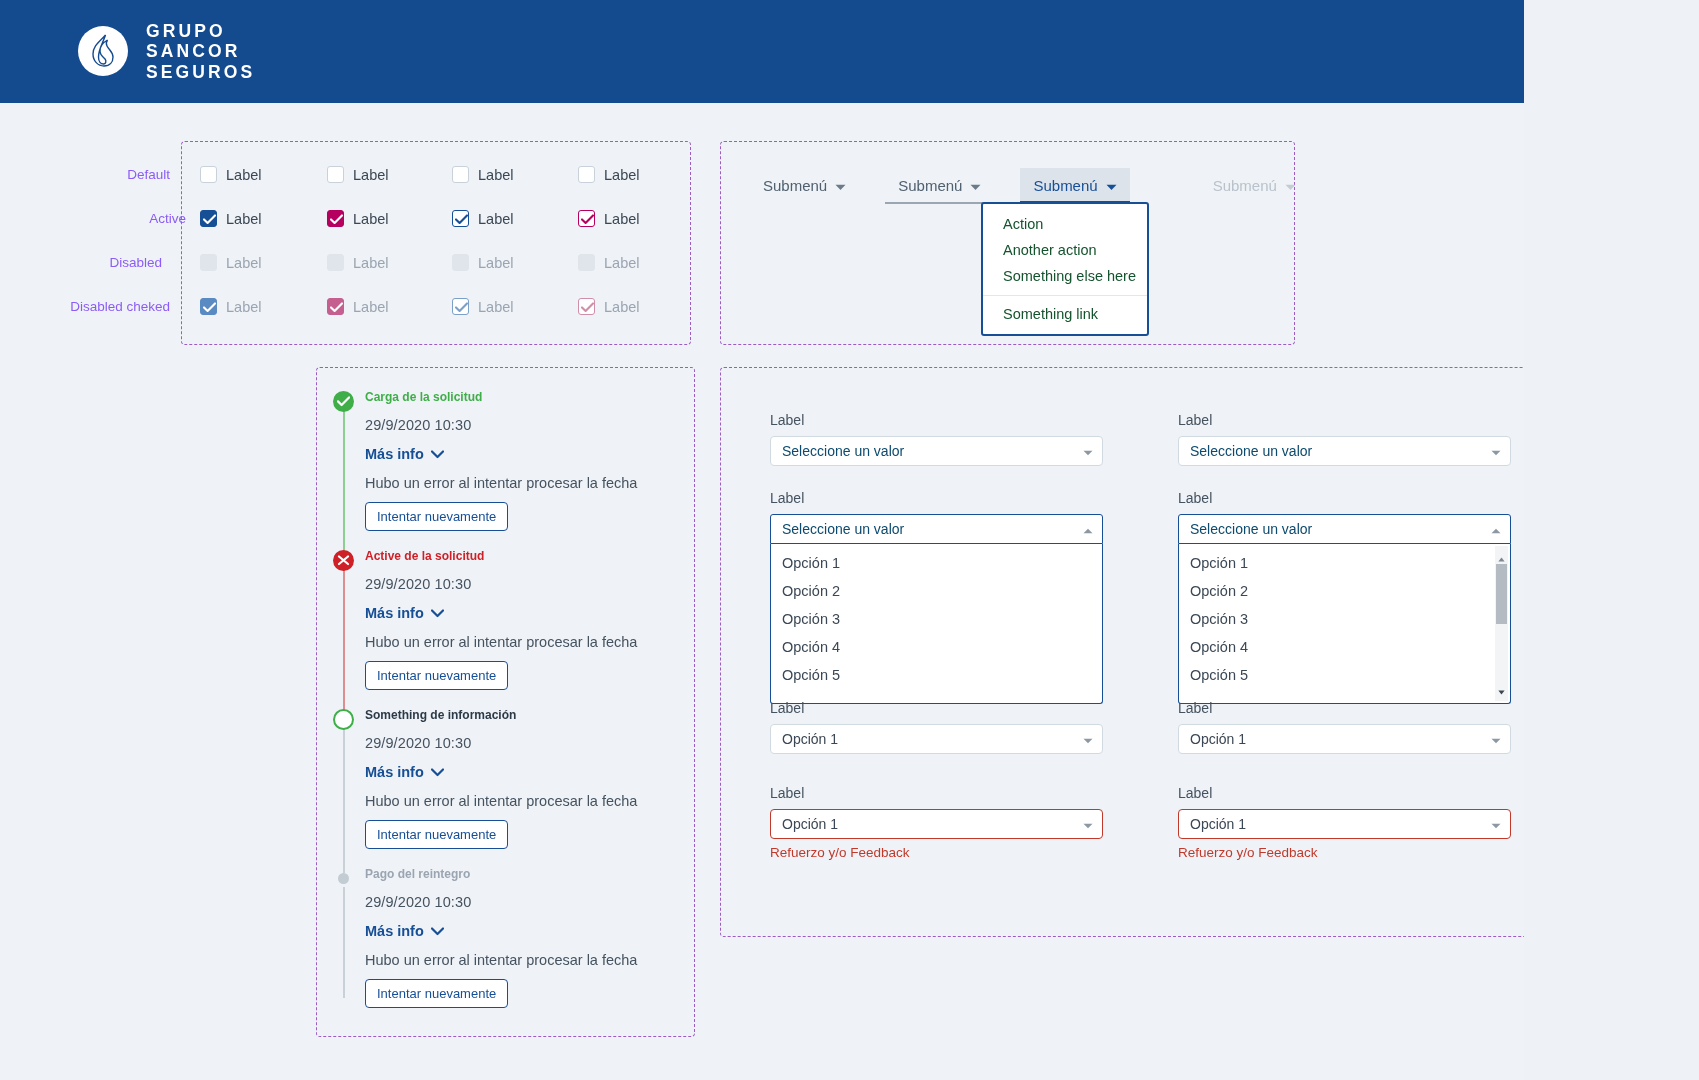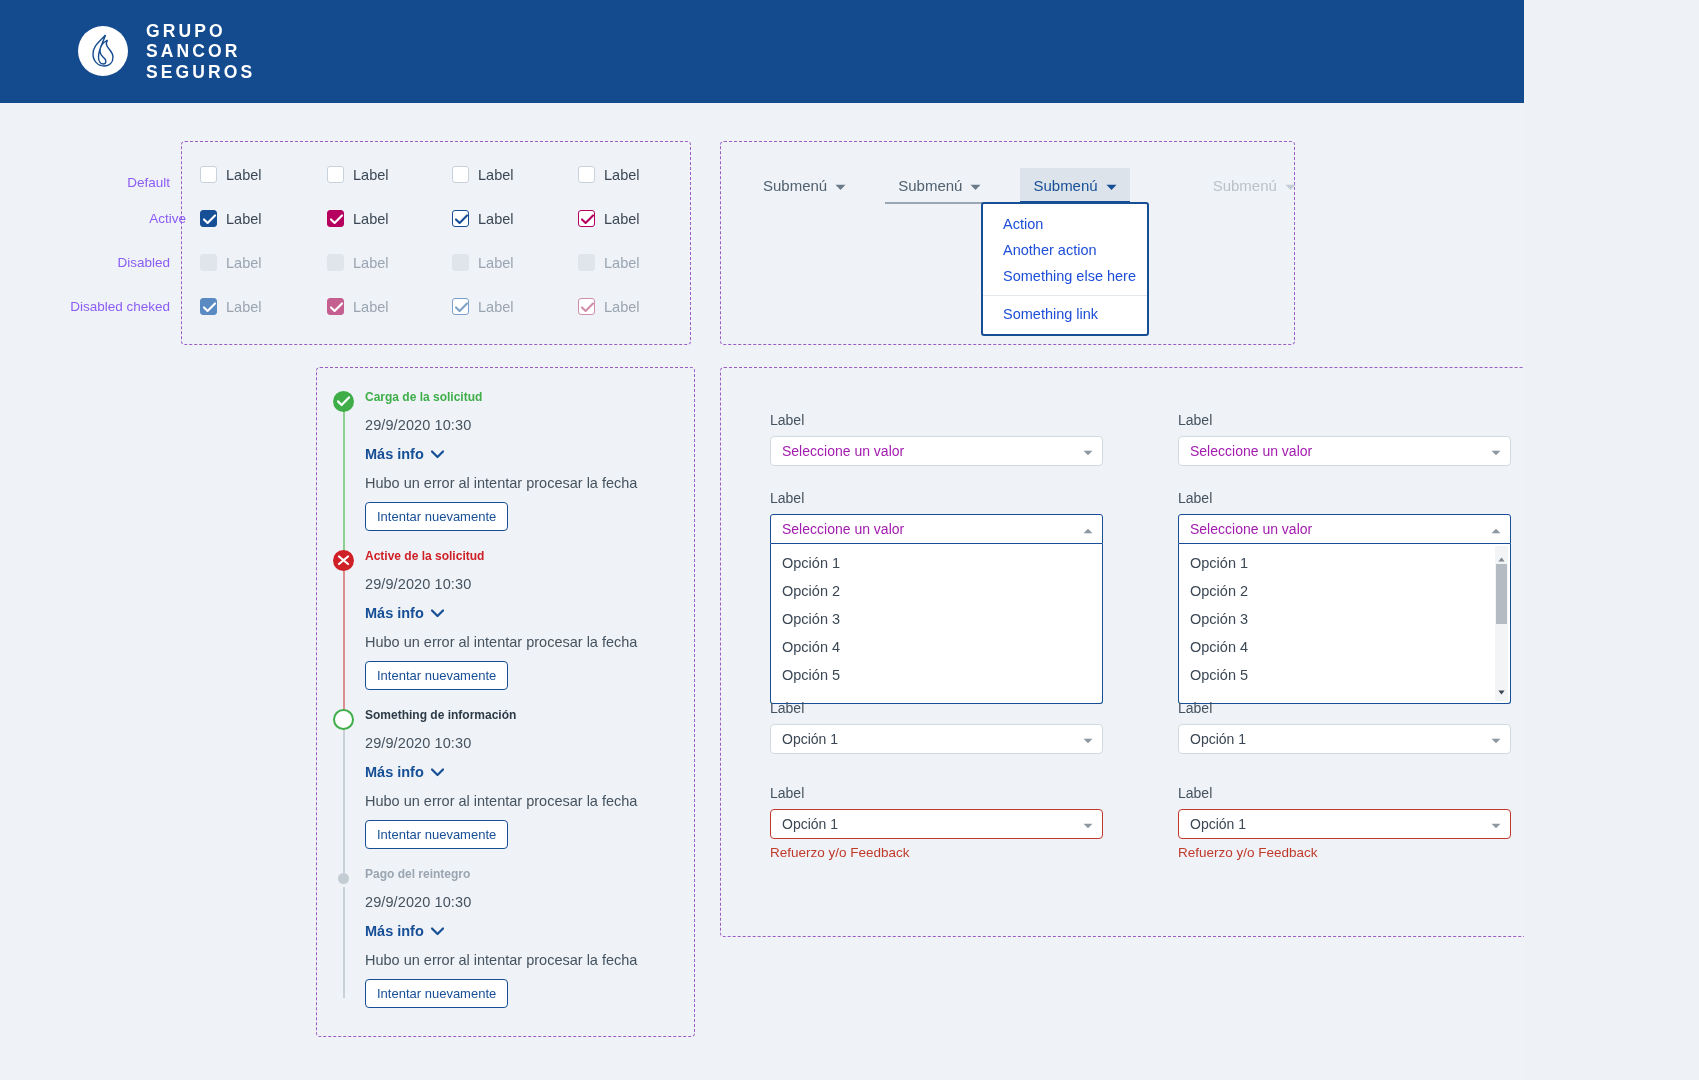--- a/index.html
+++ b/index.html
@@ -73,21 +73,21 @@
   .tab.active::after {
     content: ""; position: absolute; left: 0; right: 0; bottom: 0; height: 3px; background: #174f96;
   }
   .tab.disabled { margin-left: 70px; color: #b9c2cb; }
 
   .menu-panel {
     position: absolute; left: 981px; top: 202px; width: 168px;
     background: #fff; border: 2px solid #174f96; border-radius: 3px;
     padding: 7px 0 7px 0;
   }
-  .menu-item { font-size: 14.5px; color: #1d4ed8; padding: 5px 0 5px 20px; }
+  .menu-item { font-size: 14.5px; color: #14532d; padding: 5px 0 5px 20px; }
   .menu-sep { height: 1px; background: #e2e7ec; margin: 6px 0 5px 0; }
 
   
   #tl-box { left: 316px; top: 367px; width: 379px; height: 670px; }
   .timeline { position: absolute; left: 340px; top: 390px; width: 340px; }
   .step { position: relative; padding-left: 25px; }
   .step .dot {
     position: absolute; left: -7px; top: 1px; width: 21px; height: 21px; border-radius: 50%;
   }
   .step .dot.ok { background: #3fae49; }
@@ -118,21 +118,21 @@
   #sel-box { left: 720px; top: 367px; width: 845px; height: 570px; }
   .sel-grid { position: absolute; left: 770px; top: 412px; width: 745px; }
   .field { position: absolute; width: 333px; }
   .f-label { font-size: 14px; color: #45525f; margin-bottom: 8px; }
   .sel-ctrl {
     height: 30px; background: #fff; border: 1.3px solid #d2dae1; border-radius: 4px;
     display: flex; align-items: center; justify-content: space-between;
     padding: 0 9px 0 11px; font-size: 14px;
   }
   .sel-ctrl .val { color: #3b4754; }
-  .sel-ctrl .ph { color: #a21caf; }
+  .sel-ctrl .ph { color: #0c4a6e; }
   .sel-ctrl.open {
     border: 1.8px solid #174f96; border-radius: 3px 3px 0 0; border-bottom: 1.8px solid #174f96;
   }
   .sel-ctrl.err { border: 1.6px solid #c0392b; }
   .sel-list {
     border: 1.8px solid #174f96; border-top: none; background: #fff;
     border-radius: 0 0 3px 3px; padding-top: 5px; position: relative; overflow: hidden;
   }
   .opt { font-size: 14.5px; color: #3b4754; padding: 6px 0 6px 11px; }
   .err-msg { font-size: 13.5px; color: #c0392b; margin-top: 6px; }
@@ -157,23 +157,23 @@
       <div class="brand-text">
         <div>GRUPO</div>
         <div>SANCOR</div>
         <div>SEGUROS</div>
       </div>
     </div>
   </div>
 
   <div class="spec-box" id="cb-box"></div>
 
-  <div class="spec-label" style="left:40px; top:175px; width:130px;">Default</div>
+  <div class="spec-label" style="left:40px; top:167px; width:130px;">Default</div>
   <div class="spec-label" style="left:56px; top:211px; width:130px;">Active</div>
-  <div class="spec-label" style="left:40px; top:255px; width:130px;">Disabled</div>
+  <div class="spec-label" style="left:32px; top:255px; width:130px;">Disabled</div>
   <div class="spec-label" style="left:10px; top:299px; width:160px;">Disabled cheked</div>
 
   <div class="cb-cell" style="left:200px; top:166px;">
     <span class="cb empty"></span>
     <span class="cb-label">Label</span>
   </div>
   <div class="cb-cell" style="left:327px; top:166px;">
     <span class="cb empty"></span>
     <span class="cb-label">Label</span>
   </div>

